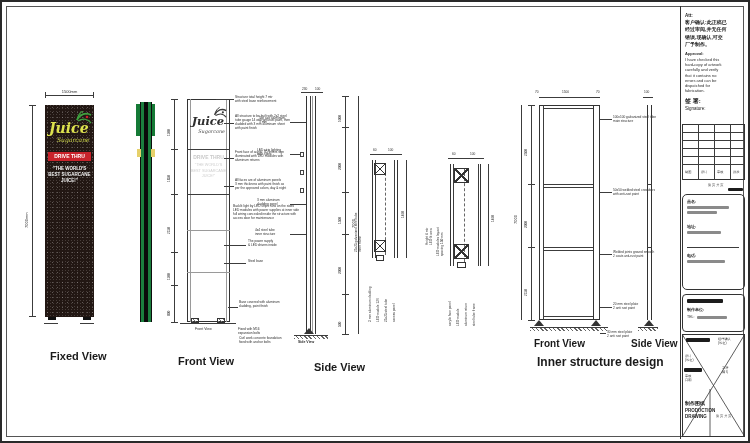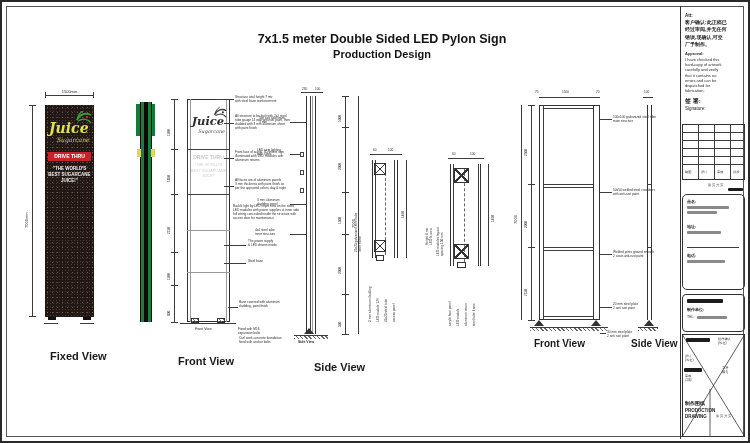--- a/index.html
+++ b/index.html
@@ -38,22 +38,20 @@
   .rbox{position:absolute;border:1px solid #333;border-radius:5px}
   .title-main{position:absolute;left:215px;top:30px;width:330px;text-align:center;font-weight:bold;font-size:12.5px;color:#151515}
   .title-sub{position:absolute;left:215px;top:46px;width:330px;text-align:center;font-weight:bold;font-size:11px;color:#151515}
 </style>
 </head>
 <body>
 
 <div id="sheet">
   <div id="inner-frame"></div>
 
-  <div class="title-main">7x1.5 meter Double Sided LED Pylon Sign</div>
-  <div class="title-sub">Production Design</div>
 
   <div class="hl" style="left:43px;top:93px;width:49px"></div>
   <div class="tick" style="left:43px;top:90px;width:1px;height:6px"></div>
   <div class="tick" style="left:91px;top:90px;width:1px;height:6px"></div>
   <div class="abs f4 ctr" style="left:43px;top:87px;width:49px">1500mm</div>
 
   <div class="vl" style="left:30px;top:103px;height:212px"></div>
   <div class="tick" style="left:27px;top:103px;width:7px;height:1px"></div>
   <div class="tick" style="left:27px;top:314px;width:7px;height:1px"></div>
   <div class="abs f4 vtext" style="left:22px;top:190px;height:36px">7000mm</div>
@@ -291,20 +289,21 @@
   <div class="hl" style="left:641px;top:95px;width:10px"></div>
   <div class="abs" style="left:645px;top:103px;width:5px;height:215px;border-left:1px solid #333;border-right:1px solid #333"></div>
   <div class="hl" style="left:645px;top:182px;width:5px"></div>
   <div class="hl" style="left:645px;top:245px;width:5px"></div>
   <div class="foot" style="left:642px;top:318px"></div>
   <div class="hl" style="left:636px;top:325px;width:20px"></div>
   <div class="hatch" style="left:636px;top:326px;width:20px"></div>
 
   <div class="view-label" style="left:532px;top:336px;font-size:10px">Front View</div>
   <div class="view-label" style="left:629px;top:336px;font-size:10px">Side View</div>
+  <div class="view-label" style="left:535px;top:353px;font-size:12px">Inner structure design</div>
 
   <div class="abs" style="left:678px;top:4px;width:1px;height:433px;background:#333"></div>
   <div class="abs f45 b" style="left:683px;top:11px">Att:</div>
   <div class="abs f5 pre b" style="left:683px;top:17px;width:60px;line-height:1.45">客户确认:此正稿已
 经过审阅,并无任何
 错误,现确认,可交
 厂予制作。</div>
   <div class="abs f4 b" style="left:683px;top:49px">Approval:</div>
   <div class="abs f4 pre" style="left:683px;top:55px;width:58px">I have checked this
 hard-copy of artwork

